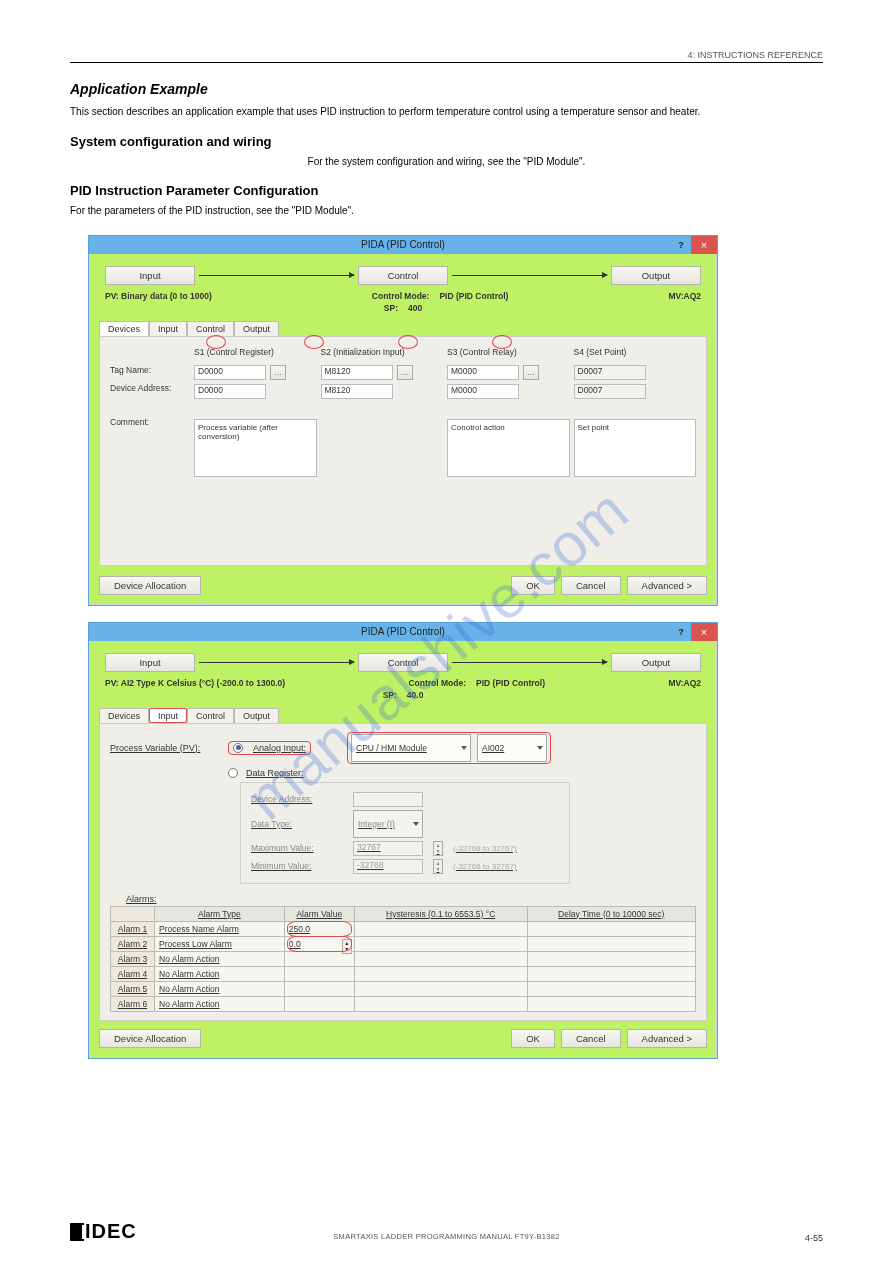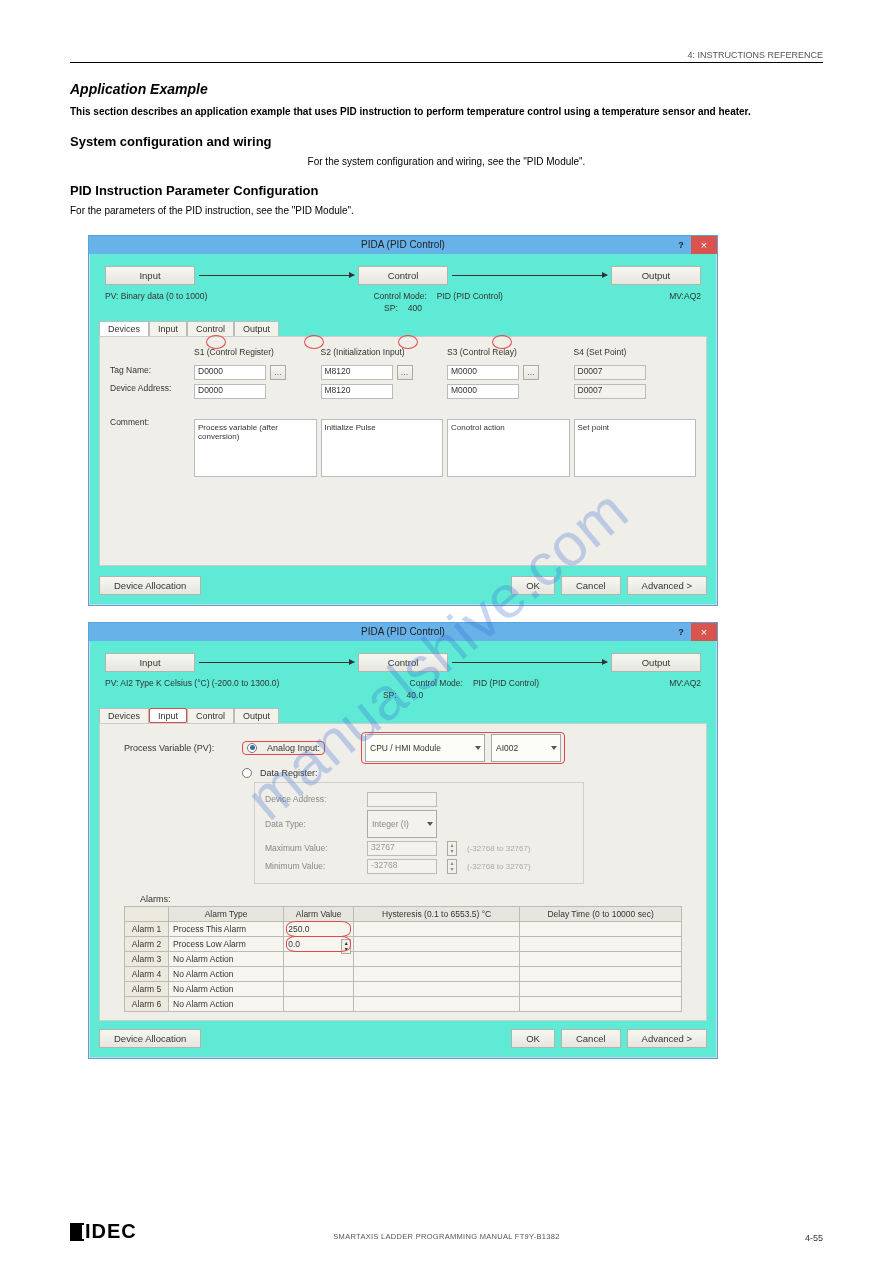--- a/index.html
+++ b/index.html
@@ -5,52 +5,52 @@
   * { box-sizing: border-box; margin: 0; padding: 0; }
   body { font-family: Arial, sans-serif; font-size: 10px; background: #fff; width: 893px; }
   .page { padding: 50px 70px; position: relative; }
   .hr { border-top: 1.5px solid #000; margin-bottom: 18px; }
   .chapter-title { font-size: 14px; font-style: italic; font-weight: bold; margin-bottom: 8px; }
   .section-title { font-size: 13px; font-weight: bold; margin: 14px 0 6px 44px; }
   .body-text { font-size: 10px; line-height: 1.45; margin: 0 0 4px 44px; }
   .setting-heading { font-size: 10.5px; font-weight: bold; margin: 16px 0 4px 18px; }
   .setting-body { font-size: 10px; margin: 0 0 10px 18px; }
   .dialog-wrap { margin: 8px 0 10px 18px; }
-  .dialog { width: 630px; border: 1px solid #5aa3da; background: #5eead4; font-size: 9px; color: #333; box-shadow: 0 0 0 1px #c8d8e6 inset; }
+  .dialog { width: 630px; border: 1px solid #5aa3da; background: #bef264; font-size: 9px; color: #333; box-shadow: 0 0 0 1px #c8d8e6 inset; }
   .titlebar { background: #67b2e8; color: #222; display: flex; align-items: center; height: 18px; position: relative; }
   .titlebar-title { position: absolute; left: 50%; transform: translateX(-50%); font-size: 10px; }
   .titlebar-icons { position: absolute; right: 0; display: flex; height: 100%; }
   .ti-help { width: 20px; display: flex; align-items: center; justify-content: center; font-weight: bold; }
   .ti-close { width: 26px; background: #d9534f; color: #fff; display: flex; align-items: center; justify-content: center; font-size: 11px; }
   .topflow { display: flex; align-items: center; padding: 12px 16px 4px; gap: 4px; }
   .btn { background: linear-gradient(#f7f7f2,#e6e5de); border: 1px solid #b5b4ac; padding: 3px 20px; font-size: 9.5px; text-align: center; }
   .btn-wide { width: 90px; }
   .flowarrow { flex: 1; height: 1px; background: #333; position: relative; }
   .flowarrow::after { content: ""; position: absolute; right: -1px; top: -3px; border-left: 6px solid #333; border-top: 3.5px solid transparent; border-bottom: 3.5px solid transparent; }
-  .summary-row { display: flex; padding: 2px 16px 0; font-size: 8.5px; justify-content: space-between; }
+  .summary-row { display: flex; padding: 2px 16px 0; font-size: 8.5px; justify-content: space-between; font-weight: bold; }
   .summary-block { display: flex; gap: 10px; }
   .tabs { display: flex; gap: 0; padding: 8px 10px 0; }
   .tab { border: 1px solid #bbb; border-bottom: none; background: #f2f1ea; padding: 2px 8px; font-size: 9px; position: relative; }
   .tab.active { background: #fff; }
   .tab.circled { outline: 1.5px solid #e04a4a; outline-offset: -1px; border-radius: 2px; }
   .circle-annot { width: 20px; height: 14px; border: 1.5px solid #e04a4a; border-radius: 50%; position: absolute; }
   .panel { border: 1px solid #ccc; background: #efeee8; margin: 0 10px 10px; padding: 10px; position: relative; min-height: 230px; }
   .devcols { display: flex; gap: 4px; }
   .devcol { flex: 1; display: flex; flex-direction: column; gap: 4px; }
   .devlabelcol { width: 80px; display: flex; flex-direction: column; gap: 4px; }
   .colhdr { font-size: 8.5px; height: 14px; }
   .field { display: flex; align-items: center; gap: 4px; }
   .inp { height: 15px; border: 1px solid #bbb; background: #fff; padding: 0 3px; font-size: 8.5px; width: 72px; }
   .dotbtn { width: 16px; height: 15px; border: 1px solid #aaa; background: linear-gradient(#f7f7f2,#e6e5de); font-size: 8px; text-align: center; line-height: 13px; }
   .commentbox { height: 58px; border: 1px solid #bbb; background: #fff; padding: 3px; font-size: 8px; }
   .btnrow { display: flex; justify-content: space-between; padding: 0 10px 10px; }
   .btnrow-right { display: flex; gap: 6px; }
   .btnrow .btn { padding: 3px 14px; }
 
-  .panel2 { border: 1px solid #ccc; background: #efeee8; margin: 0 10px 8px; padding: 8px 24px; position: relative; }
+  .panel2 { border: 1px solid #ccc; background: #efeee8; margin: 0 10px 8px; padding: 8px 10px; position: relative; text-decoration: underline; }
   .pv-row { display: flex; align-items: center; gap: 8px; margin-bottom: 4px; }
   .pv-label { width: 110px; font-size: 9px; }
   .radio { width: 10px; height: 10px; border: 1px solid #777; border-radius: 50%; display: inline-block; background: #fff; position: relative; }
   .radio.checked::after { content: ""; position: absolute; width: 5px; height: 5px; background: #3a6ea5; border-radius: 50%; left: 1.5px; top: 1.5px; }
   .select { border: 1px solid #aaa; background: #fdfdf8; height: 28px; display: inline-flex; align-items: center; padding: 0 4px; font-size: 8.5px; position: relative; }
   .select .caret { position: absolute; right: 3px; border-left: 3px solid transparent; border-right: 3px solid transparent; border-top: 4px solid #555; }
   .red-ring { border: 1.5px solid #e04a4a; border-radius: 4px; }
   .subgroup { margin-left: 130px; border: 1px solid #d1d0c8; padding: 6px 10px; width: 330px; }
   .sg-row { display: flex; align-items: center; gap: 10px; margin: 3px 0; font-size: 8.5px; color: #888; }
   .sg-row .lbl { width: 92px; }
@@ -76,21 +76,21 @@
   .stepper span{ flex:1; font-size:6px; line-height:6px; text-align:center; background:#f0efe8;}
 </style>
 </head>
 <body>
 
 <div class="page">
   <div style="font-size:9px; text-align:right; color:#555; margin-bottom:2px;">4: INSTRUCTIONS REFERENCE</div>
   <div class="hr"></div>
 
   <div class="chapter-title">Application Example</div>
-  <div class="body-text" style="margin-left:0;font-weight:bold;">This section describes an application example that uses PID instruction to perform temperature control using a temperature sensor and heater.</div>
+  <div class="body-text" style="margin-left:0;">This section describes an application example that uses PID instruction to perform temperature control using a temperature sensor and heater.</div>
 
   <div class="section-title" style="margin-left:0;">System configuration and wiring</div>
   <div class="body-text" style="margin-left:0;text-align:center;">For the system configuration and wiring, see the "PID Module".</div>
 
   <div class="section-title" style="margin-left:0;">PID Instruction Parameter Configuration</div>
   <div class="body-text" style="margin-left:0;">For the parameters of the PID instruction, see the "PID Module".</div>
 
   <div class="setting-heading"></div>
   <div class="setting-body"></div>
 
@@ -164,21 +164,20 @@
           <div class="devcol">
             <div class="colhdr">S2 (Initialization Input)</div>
             <div class="field">
                 <div class="inp">M8120</div>
                 <div class="dotbtn">…</div>
               </div>
             <div class="field">
                 <div class="inp">M8120</div>
               </div>
             <div style="height:12px;"></div>
-            <div class="commentbox">Initialize Pulse</div>
           </div>
           <div class="devcol">
             <div class="colhdr">S3 (Control Relay)</div>
             <div class="field">
                 <div class="inp">M0000</div>
                 <div class="dotbtn">…</div>
               </div>
             <div class="field">
                 <div class="inp">M0000</div>
               </div>
@@ -316,21 +315,21 @@
               <th class="idcol"></th>
               <th>Alarm Type</th>
               <th class="al-val">Alarm Value</th>
               <th>Hysteresis (0.1 to 6553.5) °C</th>
               <th>Delay Time (0 to 10000 sec)</th>
             </tr>
           </thead>
           <tbody>
             <tr>
                 <td class="idcol">Alarm 1</td>
-                <td>Process This Alarm</td>
+                <td>Process Name Alarm</td>
                 <td class="al-val al-val-cell"><span>250.0</span><span class="al-oval" style="left:2px; right:2px; top:-1px; bottom:-1px;"></span></td>
                 <td></td>
                 <td></td>
               </tr>
             <tr>
                 <td class="idcol">Alarm 2</td>
                 <td>Process Low Alarm</td>
                 <td class="al-val al-val-cell"><span>0.0</span><span class="stepper" style="position:absolute; right:2px; top:2px;">
                     <span>▴</span>
                     <span>▾</span>

